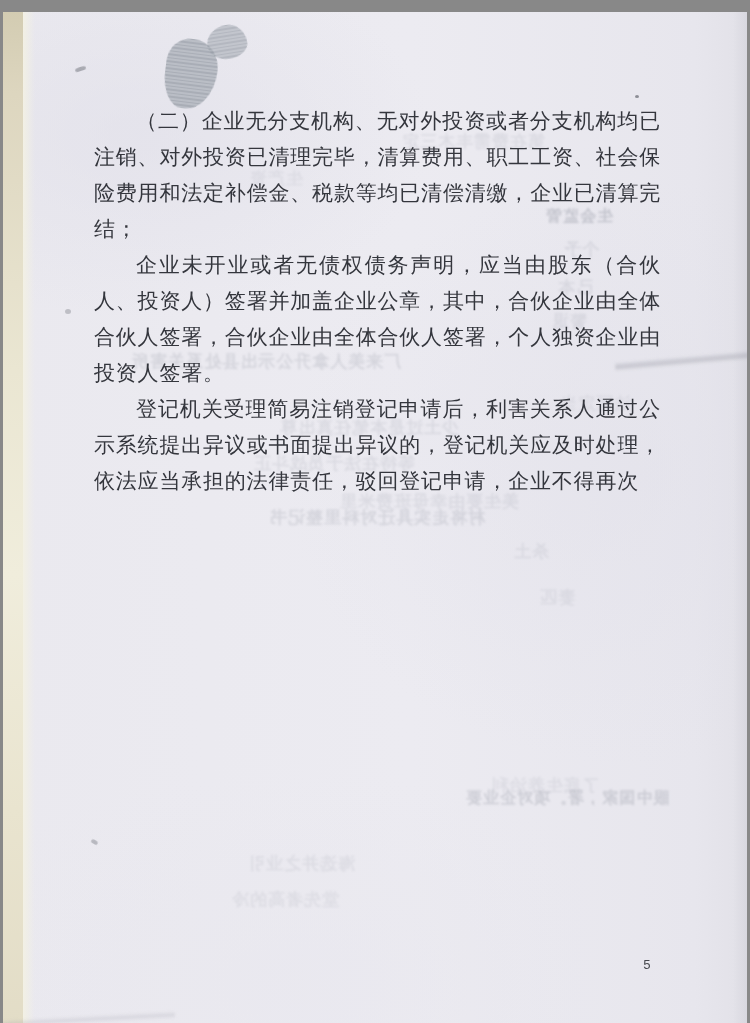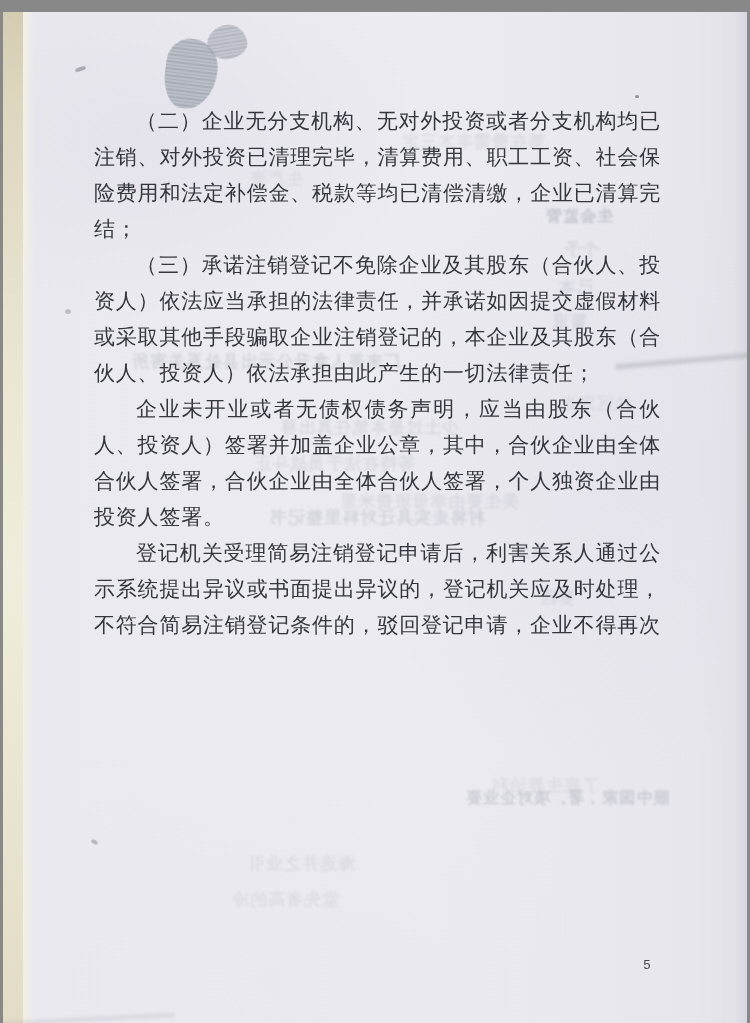--- a/index.html
+++ b/index.html
@@ -119,23 +119,22 @@
   <span class="ghost" style="left:266px;top:494px;opacity:.20;">村将走实具迁对科里整记书</span>
   <span class="ghost" style="left:510px;top:528px;opacity:.13;">杀土</span>
   <span class="ghost" style="left:536px;top:574px;opacity:.13;">妻匹</span>
   <span class="ghost" style="left:488px;top:762px;opacity:.12;">了底生养治利</span>
   <span class="ghost" style="left:462px;top:776px;opacity:.27;font-size:16px;">眼中国家，署。项对企业要</span>
   <span class="ghost" style="left:244px;top:840px;opacity:.13;">海选并之业引</span>
   <span class="ghost" style="left:228px;top:876px;opacity:.12;">堂先者高的冷</span>
 
   <div class="body-text">
     <p>（二）企业无分支机构、无对外投资或者分支机构均已注销、对外投资已清理完毕，清算费用、职工工资、社会保险费用和法定补偿金、税款等均已清偿清缴，企业已清算完结；</p>
-    <p>（三）承诺注销登记不免除企业及其股东（合伙人、投资人）依法应当承担的法律责任，并承诺如因提交虚假材料或采取其他手段骗取企业注销登记的，本企业及其股东（合伙人、投资人）依法承担由此产生的一切法律责任；</p>
     <p>企业未开业或者无债权债务声明，应当由股东（合伙人、投资人）签署并加盖企业公章，其中，合伙企业由全体合伙人签署，合伙企业由全体合伙人签署，个人独资企业由投资人签署。</p>
-    <p>登记机关受理简易注销登记申请后，利害关系人通过公示系统提出异议或书面提出异议的，登记机关应及时处理，不符合简易注销登记条件的，驳回登记申请，企业不得再次</p>
+    <p>登记机关受理简易注销登记申请后，利害关系人通过公示系统提出异议或书面提出异议的，登记机关应及时处理，依法应当承担的法律责任，驳回登记申请，企业不得再次</p>
   </div>
 
   <div class="speck speck-dot-top"></div>
   <div class="speck speck-squiggle"></div>
   <div class="speck speck-dot-left"></div>
   <div class="speck speck-dash"></div>
 
   <div class="crease"></div>
   <div class="crease-bl"></div>
 

